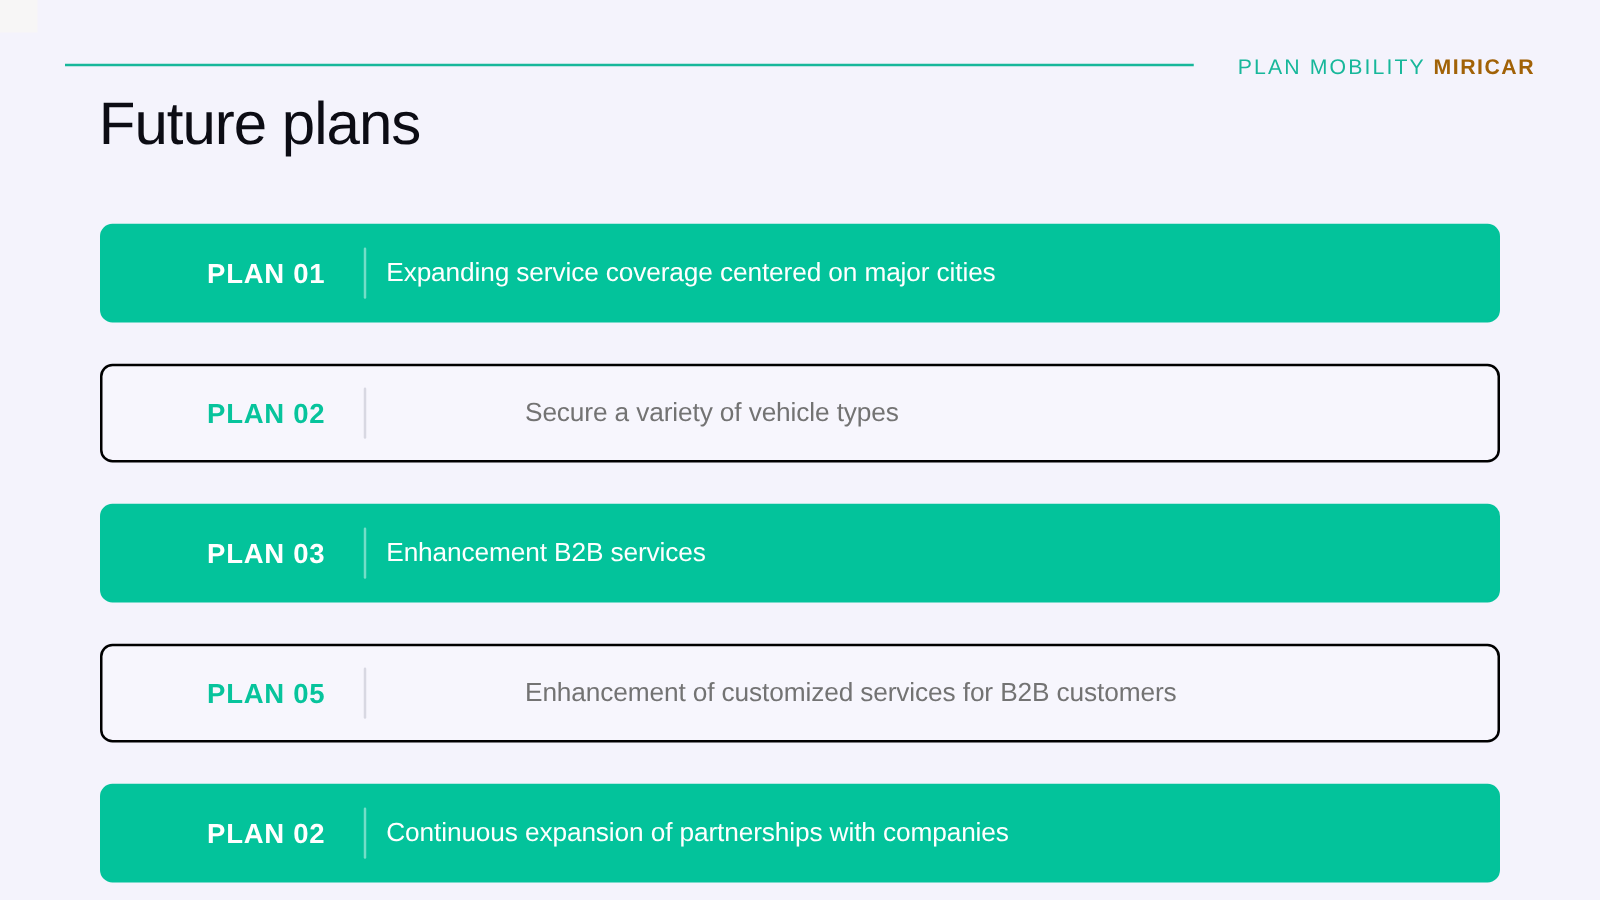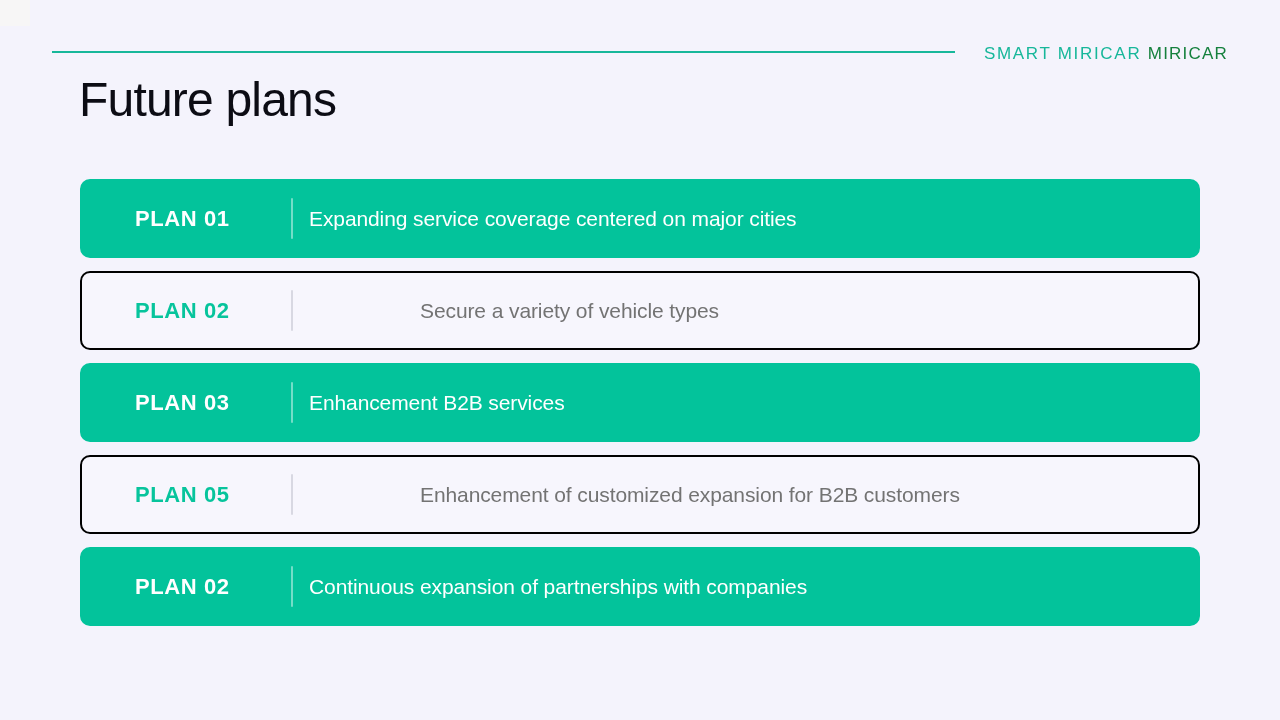--- a/index.html
+++ b/index.html
@@ -58,22 +58,22 @@
     top: 0;
     font-size: 17px;
     letter-spacing: 1.7px;
     line-height: 20px;
     white-space: nowrap;
     color: #17b79a;
     font-weight: 400;
   }
 
   .brand .brand-strong {
-    font-weight: 400;
-    color: #15803d;
+    font-weight: 700;
+    color: #a16207;
     letter-spacing: 1.2px;
   }
 
   
   .page-title {
     position: absolute;
     left: 79px;
     top: 70px;
     font-size: 48px;
     font-weight: 400;
@@ -83,21 +83,22 @@
   }
 
   
   .plan-list {
     position: absolute;
     left: 80px;
     top: 179px;
     width: 1120px;
     display: flex;
     flex-direction: column;
-    gap: 13px;
+    gap: 33px;
+    text-align: center;
   }
 
   .plan-row {
     position: relative;
     height: 79px;
     border-radius: 10px;
     display: flex;
     align-items: center;
   }
 
@@ -147,21 +148,21 @@
 </head>
 <body>
 
 <div class="slide">
 
   <div class="corner-patch"></div>
 
   <div class="header">
     <div class="header-rule"></div>
     <div class="brand">
-      <span>SMART MIRICAR</span>
+      <span>PLAN MOBILITY</span>
       <span class="brand-strong">MIRICAR</span>
     </div>
   </div>
 
   <h1 class="page-title">Future plans</h1>
 
   <div class="plan-list">
 
     <div class="plan-row filled">
       <div class="plan-label">PLAN 01</div>
@@ -177,21 +178,21 @@
 
     <div class="plan-row filled">
       <div class="plan-label">PLAN 03</div>
       <div class="plan-divider"></div>
       <div class="plan-desc">Enhancement B2B services</div>
     </div>
 
     <div class="plan-row outlined">
       <div class="plan-label">PLAN 05</div>
       <div class="plan-divider"></div>
-      <div class="plan-desc">Enhancement of customized expansion for B2B customers</div>
+      <div class="plan-desc">Enhancement of customized services for B2B customers</div>
     </div>
 
     <div class="plan-row filled">
       <div class="plan-label">PLAN 02</div>
       <div class="plan-divider"></div>
       <div class="plan-desc">Continuous expansion of partnerships with companies</div>
     </div>
 
   </div>
 </div>

